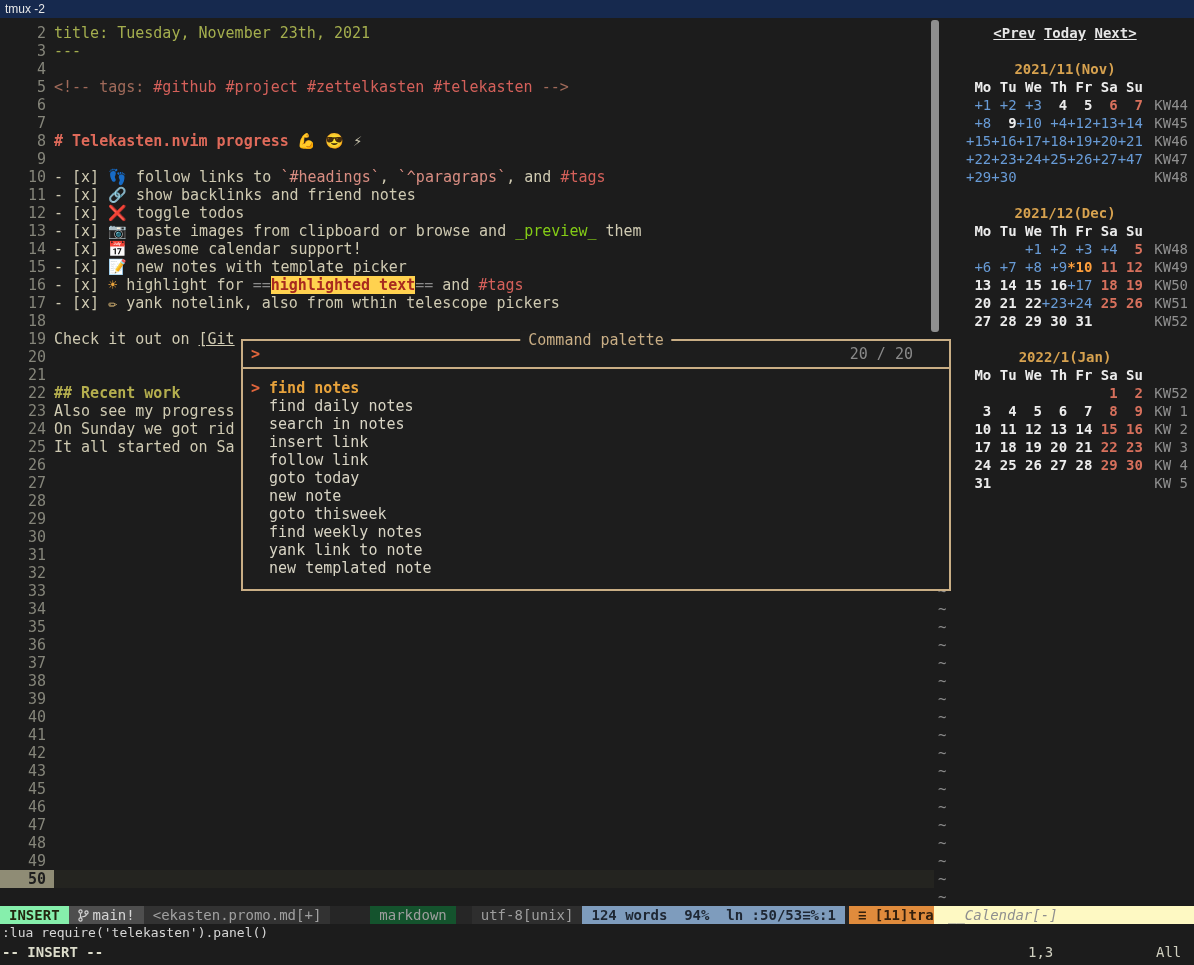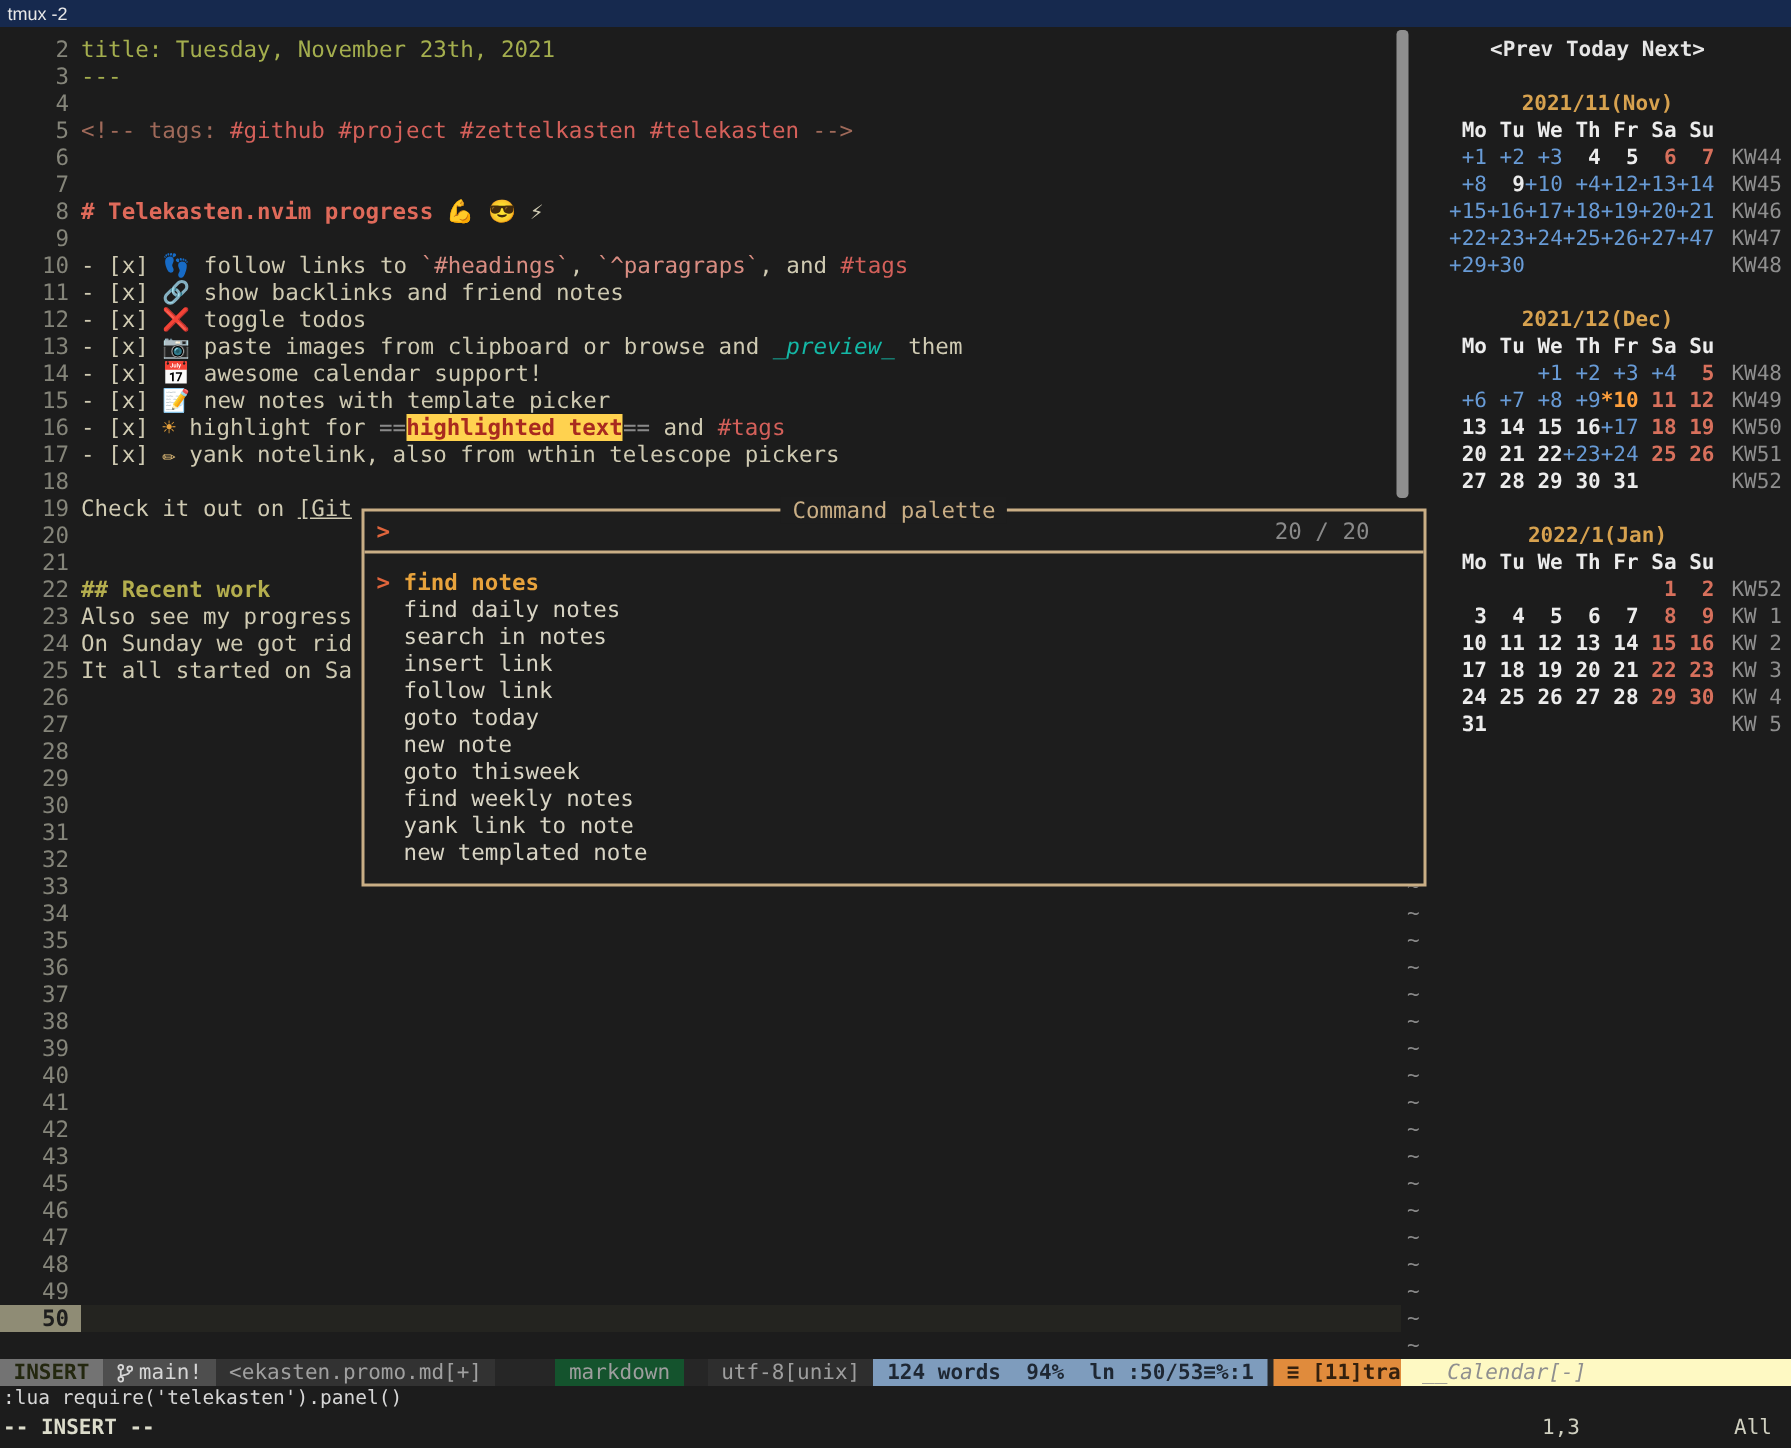--- a/index.html
+++ b/index.html
@@ -21,21 +21,21 @@
   .c-title   { color:#a4ae4e; }
   .c-comment { color:#a06a5a; }
   .c-tag     { color:#d4605a;margin-top:44px; }
   .c-h1      { color:#df6a5a; font-weight:bold; }
   .c-h2      { color:#b4ae4e; font-weight:bold; }
   .c-body    { color:#cfcab2; }
   .c-code    { color:#d98d82; }
   .c-dim     { color:#8a8a8a; }
   .c-hl      { background:#ffd24f; color:#a82a1f; font-weight:bold; }
   .c-link    { color:#cfcab2; text-decoration:underline; }
-  .c-italic  { color:#14b8a6; font-style:italic; }
+  .c-italic  { color:#84cc16; }
   .c-emoji   { color:#cfcab2; }
   .c-redx    { color:#d4403a; }
   .c-sun     { color:#e9a33c; }
   .c-pencil  { color:#e5c07b; }
 
   #scrollbar { position:absolute; left:931px; top:20px; width:8px; height:312px; background:#8f8f8f; border-radius:3px; z-index:2; }
 
   
   #calendar { position:absolute; top:18px; left:934px; width:260px; height:888px; padding-top:6px;
     font-size:14px; color:#cfcab2; z-index:1; }
@@ -44,41 +44,41 @@
   .cal-title-row { color:#d7a24f; font-weight:bold; }
   .cal-grid { padding-left:32px; }
   .cell { flex:none; width:3ch; text-align:right; }
   .cal-head .cell { color:#ececec; font-weight:bold; }
   .kw { margin-left:auto; color:#8f8f8f; }
   .day-linked  { color:#689bd6; }
   .day-plain   { color:#ececec; font-weight:bold; }
   .day-weekend { color:#d7705c; font-weight:bold; }
   .day-today   { color:#ffa03c; font-weight:bold; }
   .day-empty   { color:transparent; }
-  .nav-btn { color:#e6e6e6; font-weight:bold; cursor:pointer; }
+  .nav-btn { color:#e6e6e6; font-weight:bold; text-decoration:underline; cursor:pointer; }
   .tilde-row { padding-left:4px; color:#8a8a8a; }
 
   
   #palette { position:absolute; left:241px; top:339px; width:710px; height:252px; background:#1d1d1d;
     border:2px solid #c9ae85; z-index:10; }
   #pal-title { position:absolute; top:-10px; left:50%; transform:translateX(-50%); background:#1d1d1d;
     padding:0 8px; height:18px; line-height:18px; color:#c9ae85; white-space:pre; }
   .pal-prompt-row { height:28px; display:flex; align-items:center; border-bottom:2px solid #c9ae85; padding:0 8px; }
   .pal-prompt { color:#e0653c; font-weight:bold; }
   .pal-count { margin-left:auto; color:#8a8a8a; padding-right:28px; }
   .pal-list { padding:10px 8px 0 8px; }
   .pal-item { height:18px; line-height:18px; white-space:pre; color:#d8d4c4; cursor:pointer; }
   .pal-item .arrow { color:#e0653c; font-weight:bold; }
   .pal-item.selected .label { color:#e8a33c; font-weight:bold; }
 
   
   #statusline { position:absolute; top:906px; left:0; width:934px; height:18px; background:#262626;
     display:flex; font-size:14px; line-height:18px; white-space:pre; }
   .seg { padding:0 9px; }
-  .seg-mode   { background:#737373; color:#23270f; font-weight:bold; }
+  .seg-mode   { background:#86efac; color:#23270f; font-weight:bold; }
   .seg-branch { background:#4e4e4e; color:#d6d6d6; display:flex; align-items:center; gap:4px; }
   .seg-file   { background:#323232; color:#a0a0a0; }
   .chip-ft    { background:#14532d; color:#9e9e9e; margin-left:40px; }
   .chip-enc   { background:#2e2e2e; color:#9e9e9e; margin-left:16px; }
   .seg-blue   { background:#7e9cbd; color:#1e2733; font-weight:bold; margin-left:auto; }
   .seg-orange { background:#e08b3c; color:#33200e; font-weight:bold; margin-left:4px; }
   #cal-statusline { position:absolute; top:906px; left:934px; width:260px; height:18px; background:#fef9c3;
     color:#8f8f8f; font-size:14px; line-height:18px; padding-left:14px; white-space:pre;font-style:italic; }
 
   

